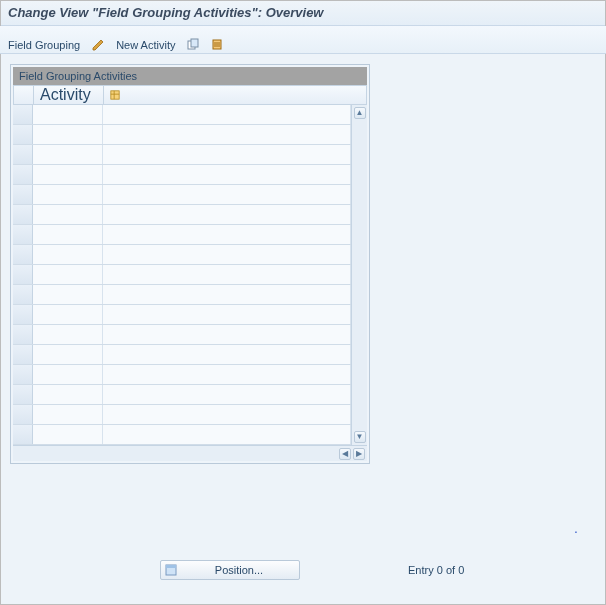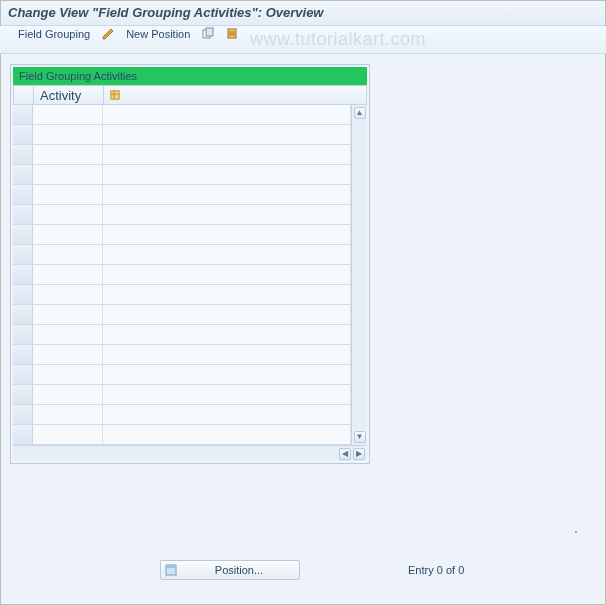--- a/index.html
+++ b/index.html
@@ -25,22 +25,22 @@
       font-size: 13px;
       font-style: italic;
       font-weight: bold;
       color: #3b4b60;
     }
     .toolbar {
       height: 28px;
       background: linear-gradient(#f3f8fd, #e7f0f8);
       border-bottom: 1px solid #c9d8e8;
       display: flex;
-      align-items: flex-start;
-      padding: 0 16px;
+      align-items: flex-end;
+      padding: 0 6px;
       gap: 8px;
       position: relative;
     }
     .tool-text {
       color: #2a4a6a;
       cursor: pointer;
       padding: 2px 2px;
     }
     .tool-icon {
       width: 16px;
@@ -82,35 +82,35 @@
     }
     .table-wrap {
       width: 360px;
       border: 1px solid #b9c9d9;
       background: #eef4fa;
       padding: 2px;
     }
     .table-title {
       padding: 3px 6px 3px 6px;
       color: #2a4a6a;
-      background: #22c55e;
+      background: #a3a3a3;
     }
     .table-header {
       display: flex;
       height: 20px;
       border: 1px solid #c5d4e3;
       background: linear-gradient(#f5f9fd, #e6eef7);
     }
     .hcell {
       border-right: 1px solid #c5d4e3;
       display: flex;
       align-items: center;
       padding: 0 6px;
       color: #2a4a6a;
-      font-size: 13px;
+      font-size: 16px;
     }
     .hcell.sel { width: 20px; padding:0;}
     .hcell.act { width: 70px;}
     .hcell.desc { flex:1; }
     .hcell.conf { width: 22px; border-right:none; justify-content:center;}
     .table-body {
       display: flex;
       height: 340px;
     }
     .rows-area {
@@ -220,36 +220,35 @@
   <span class="title-text">Change View "Field Grouping Activities": Overview</span>
 </div>
 
 <div class="toolbar">
   <span class="tool-text">Field Grouping</span>
   <span class="tool-icon">
     <svg width="14" height="14" viewBox="0 0 14 14">
         <path d="M2 10 L10 2 L12 4 L4 12 L2 12 Z" fill="#d9a441" stroke="#a06a10" stroke-width="0.8"></path>
       </svg>
   </span>
-  <span class="tool-text">New Position</span>
+  <span class="tool-text">New Activity</span>
   <span class="tool-icon">
     <svg width="14" height="14" viewBox="0 0 14 14">
         <rect x="2" y="3" width="7" height="8" fill="#fff" stroke="#7a8fa6"></rect>
         <rect x="5" y="1" width="7" height="8" fill="#d8e8f8" stroke="#7a8fa6"></rect>
       </svg>
   </span>
   <span class="tool-icon">
     <svg width="14" height="14" viewBox="0 0 14 14">
         <rect x="3" y="2" width="8" height="9" fill="#f5c97a" stroke="#a06a10"></rect>
         <line x1="5" y1="4" x2="5" y2="9" stroke="#a06a10"></line>
         <line x1="7" y1="4" x2="7" y2="9" stroke="#a06a10"></line>
         <line x1="9" y1="4" x2="9" y2="9" stroke="#a06a10"></line>
       </svg>
   </span>
-  <span class="watermark">www.tutorialkart.com</span>
 </div>
 
 <div class="content">
 
   <div class="table-wrap">
     <div class="table-title">Field Grouping Activities</div>
     <div class="table-header">
       <div class="hcell sel"></div>
       <div class="hcell act">Activity</div>
       <div class="hcell conf">

